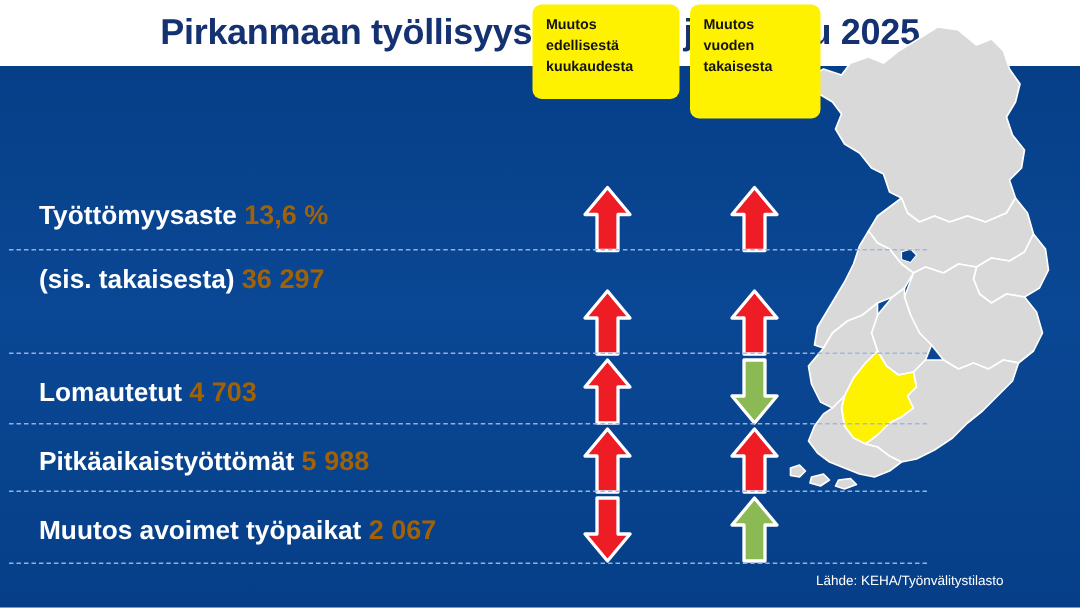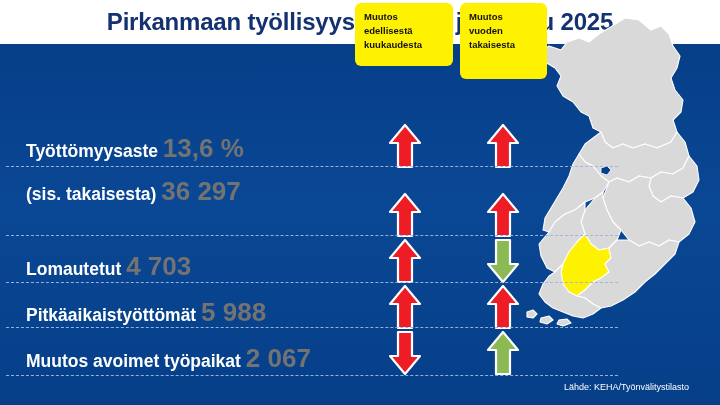--- a/index.html
+++ b/index.html
@@ -56,35 +56,35 @@
   .row{
     position:absolute;left:0;width:720px;
   }
   .row .label{
     position:absolute;left:26px;
     color:#ffffff;
     font-weight:bold;
     font-size:17.5px;
     white-space:nowrap;
   }
-  .row .label .val{color:#737373;font-size:26px;}
+  .row .label .val{color:#a16207;font-size:18px;}
   .row .label .line2{display:block;}
   .sep{
     position:absolute;left:6px;width:612px;height:0;
     border-top:1.5px dashed #9db6de;
     opacity:.95;
   }
   
   .arrow{
     position:absolute;width:34px;height:46px;
   }
   .arrow svg{display:block;width:100%;height:100%;}
   
   .source{
-    position:absolute;left:564px;top:382px;
+    position:absolute;left:544px;top:382px;
     color:#ffffff;font-size:9px;white-space:nowrap;
   }
 </style>
 </head>
 <body>
 
 <div id="stage">
 
   <div class="title-band">
     <div class="title-text">Pirkanmaan työllisyyskatsaus, joulukuu 2025</div>

